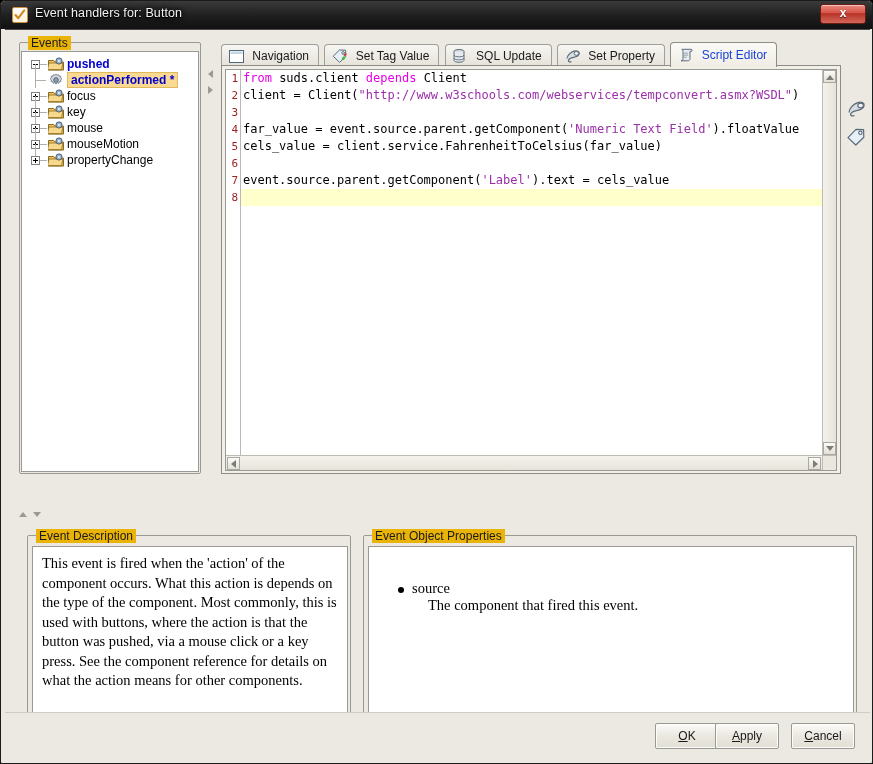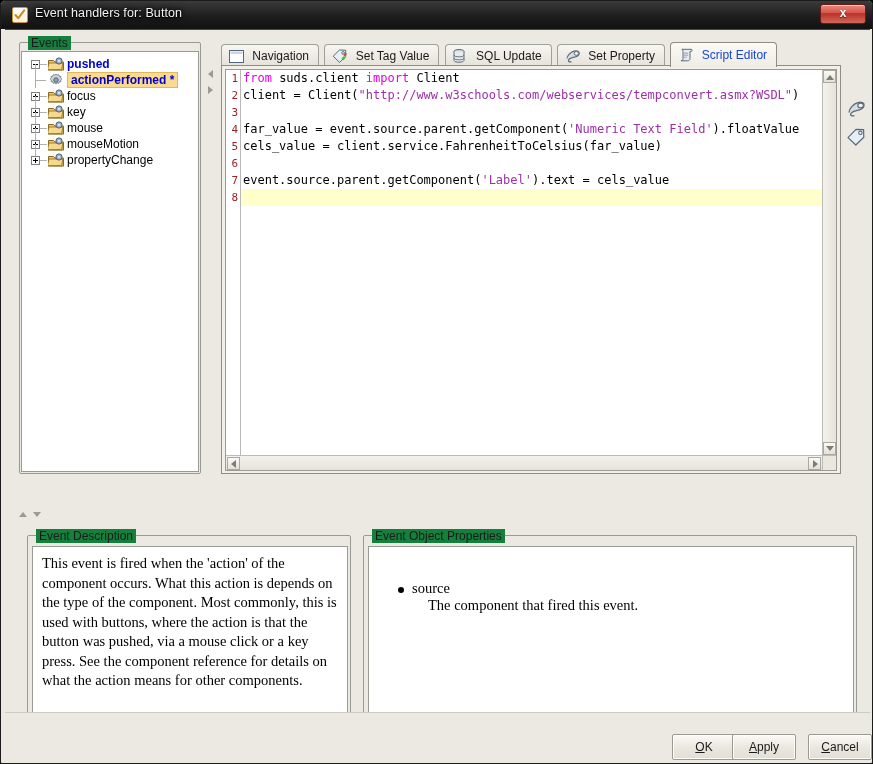--- a/index.html
+++ b/index.html
@@ -80,21 +80,21 @@
 
   
   .groupbox {
     position: absolute;
     border: 1px solid #9a9a94;
     border-radius: 2px;
     box-sizing: border-box;
   }
   .groupbox > .gb-title {
     position: absolute; top: -7px; left: 8px;
-    background: #15803d;
+    background: #eab308;
     padding: 0 3px;
     font-size: 12px;
     color: #1a1a1a;
     white-space: nowrap;
   }
   #events-group { left: 14px; top: 12px; width: 182px; height: 432px; }
 
   .tree {
     position: absolute; left: 1px; top: 8px;
     width: 178px; height: 421px;
@@ -318,33 +318,32 @@
     margin-left: 16px;
   }
 
   
   .btnbar {
     position: absolute; left: 0; right: 0; bottom: 0; height: 48px;
     border-top: 1px solid #cfccc4;
     background: #ece9e2;
   }
   .btn {
-    position: absolute; top: 21px;
+    position: absolute; top: 10px;
     width: 64px; height: 26px;
     background: linear-gradient(to bottom, #fbfaf7 0%, #ebe8e0 50%, #e1ded4 100%);
     border: 1px solid #9a9a94;
     border-radius: 2px;
     box-sizing: border-box;
     font-size: 12px;
     color: #1a1a1a;
     text-align: center;
     line-height: 24px;
     cursor: pointer;
     box-shadow: inset 0 0 0 1px #fdfdfb;
-    margin-left: 17px;
   }
   .btn u { text-decoration: underline; }
 </style>
 </head>
 <body>
 
 <div class="window">
 
   <div class="frame-grad"></div>
   <div class="titlebar">
@@ -543,21 +542,21 @@
               <div class="ln">2</div>
               <div class="ln">3</div>
               <div class="ln">4</div>
               <div class="ln">5</div>
               <div class="ln">6</div>
               <div class="ln">7</div>
               <div class="ln">8</div>
             </div>
 
             <div class="code">
-              <div class="cl"><span class="k">from</span> suds.client <span class="k">import</span> Client</div>
+              <div class="cl"><span class="k">from</span> suds.client <span class="k">depends</span> Client</div>
               <div class="cl">client = Client(<span class="s">"http://www.w3schools.com/webservices/tempconvert.asmx?WSDL"</span>)</div>
               <div class="cl"> </div>
               <div class="cl">far_value = event.source.parent.getComponent(<span class="s">'Numeric Text Field'</span>).floatValue</div>
               <div class="cl">cels_value = client.service.FahrenheitToCelsius(far_value)</div>
               <div class="cl"> </div>
               <div class="cl">event.source.parent.getComponent(<span class="s">'Label'</span>).text = cels_value</div>
               <div class="cl cur"> </div>
             </div>
 
             <div class="vscroll">

